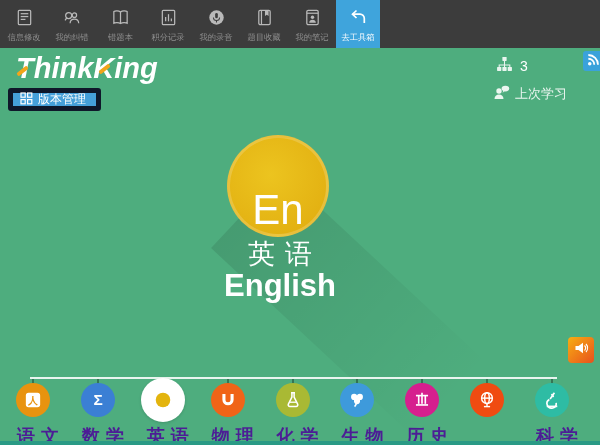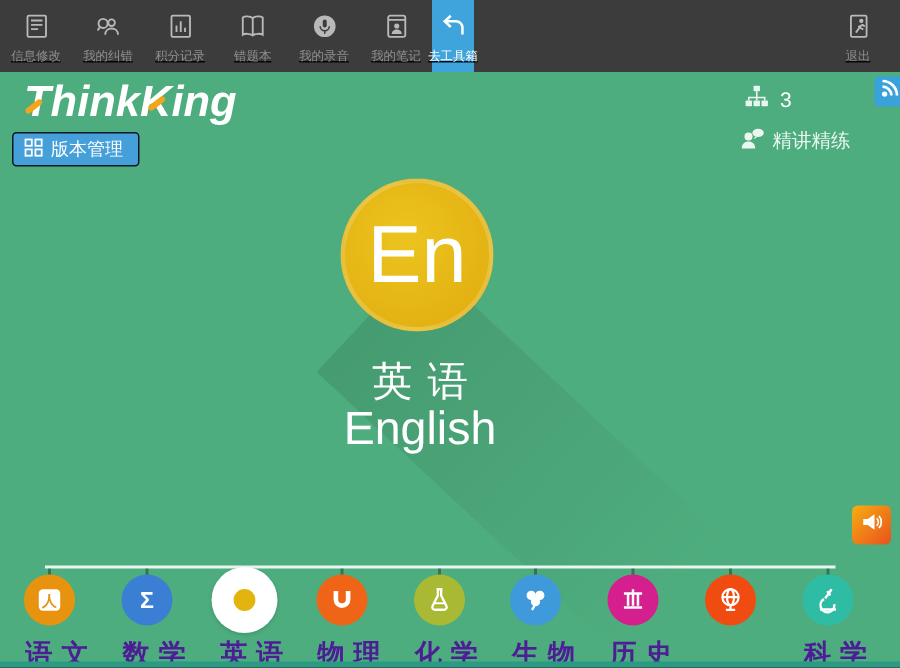--- a/index.html
+++ b/index.html
@@ -1,43 +1,43 @@
 <!DOCTYPE html>
 <html><head>
 <meta charset="utf-8">
 <style>
   html,body{margin:0;padding:0;background:#222;}
   *{box-sizing:border-box;font-family:"Liberation Sans","DejaVu Sans",sans-serif;}
   .app{position:relative;width:600px;height:445px;overflow:hidden;background:#4ead7e;}
 
   
-  .toolbar{position:absolute;left:0;top:0;width:600px;height:48px;background:#3c3c3c;display:flex;align-items:stretch;text-decoration:underline;}
+  .toolbar{position:absolute;left:0;top:0;width:600px;height:48px;background:#3c3c3c;display:flex;align-items:stretch;}
   .titem{width:48px;display:flex;flex-direction:column;align-items:center;justify-content:flex-start;padding-top:6px;cursor:pointer;}
   .titem .ticon{height:22px;display:flex;align-items:center;justify-content:center;}
   .titem .tlabel{font-size:9px;color:#8f8f8f;white-space:nowrap;margin-top:3px;transform:scale(.92);}
-  .titem.active{background:#3fa4dc;width:28px;}
+  .titem.active{background:#3fa4dc;width:44px;}
   .titem.active .tlabel{color:#fff;}
   .tspacer{flex:1;}
   .titem.exit{margin-right:4px;}
 
   
   .logo{position:absolute;left:16px;top:52px;font-style:italic;font-weight:bold;font-size:29px;color:#fff;letter-spacing:0;z-index:3;}
   .logo .acc{position:absolute;background:#f2a51a;height:4px;width:13px;border-radius:2px;}
   .logo .acc-t{left:0px;top:17px;transform:rotate(-38deg);}
   .logo .acc-k{left:82px;top:15px;transform:rotate(-38deg);}
-  .version-btn{position:absolute;left:8px;top:88px;height:23px;display:flex;align-items:center;gap:5px;background:#459fd9;border:1px solid #0f172a;border-radius:3px;color:#fff;font-size:12px;padding:0 10px 0 7px;cursor:pointer;z-index:3;}
+  .version-btn{position:absolute;left:8px;top:88px;height:23px;display:flex;align-items:center;gap:5px;background:#459fd9;border:5px solid #0f172a;border-radius:3px;color:#fff;font-size:12px;padding:0 10px 0 7px;cursor:pointer;z-index:3;}
   .count{position:absolute;left:496px;top:57px;display:flex;align-items:center;gap:7px;color:#fff;font-size:14px;z-index:3;}
   .rss-btn{position:absolute;left:583px;top:51px;width:20px;height:20px;border-radius:3px;background:#3aa2db;display:flex;align-items:center;justify-content:center;cursor:pointer;z-index:3;}
   .practice{position:absolute;left:493px;top:84px;display:flex;align-items:center;gap:5px;color:rgba(255,255,255,.88);font-size:13px;cursor:pointer;z-index:3;}
 
   
   .badge-shadow{position:absolute;left:282px;top:172px;width:330px;height:104px;transform-origin:0 0;transform:rotate(43deg);background:linear-gradient(to right,rgba(0,0,0,.10),rgba(0,0,0,0) 85%);z-index:1;}
-  .badge{position:absolute;left:227px;top:119px;width:102px;height:102px;border-radius:50%;background:radial-gradient(circle at 42% 38%,#ecc41f,#e0ab0e);border:3px solid rgba(255,255,255,.18);display:flex;align-items:center;justify-content:center;color:#fff;font-size:54px;z-index:2;cursor:pointer;}
+  .badge{position:absolute;left:227px;top:135px;width:102px;height:102px;border-radius:50%;background:radial-gradient(circle at 42% 38%,#ecc41f,#e0ab0e);border:3px solid rgba(255,255,255,.18);display:flex;align-items:flex-end;justify-content:center;color:#fff;font-size:42px;z-index:2;cursor:pointer;}
   .subject-cn{position:absolute;left:280px;top:236px;transform:translateX(-50%);color:#fff;font-size:27px;letter-spacing:10px;padding-left:10px;z-index:2;}
-  .subject-en{position:absolute;left:280px;top:268px;transform:translateX(-50%);color:#fff;font-size:31px;font-weight:400;z-index:2;}
+  .subject-en{position:absolute;left:280px;top:268px;transform:translateX(-50%);color:#fff;font-size:31px;font-weight:700;z-index:2;}
   .speaker-btn{position:absolute;left:568px;top:337px;width:26px;height:26px;border-radius:4px;background:linear-gradient(135deg,#f7ae12,#e8511d);display:flex;align-items:center;justify-content:center;cursor:pointer;z-index:3;}
 
   
   .tl-line{position:absolute;left:30px;top:377px;width:527px;height:2px;background:rgba(255,255,255,.88);z-index:2;}
   .subj{position:absolute;top:374px;width:64px;height:68px;cursor:pointer;z-index:2;}
   .subj .tick{position:absolute;left:31px;top:5px;width:2px;height:6px;background:rgba(0,0,0,.32);}
   .subj .sicon{position:absolute;left:50%;transform:translateX(-50%);border-radius:50%;display:flex;align-items:center;justify-content:center;}
   .subj .slabel{position:absolute;top:50px;width:100%;text-align:right;font-size:18px;font-weight:bold;color:#4c1d95;letter-spacing:6px;padding-left:6px;white-space:nowrap;}
   .bottom-strip{position:absolute;left:0;bottom:0;width:600px;height:4px;background:#2a9a85;z-index:4;}
 </style>
@@ -65,46 +65,56 @@
             <path d="M7.5 16 c0-2.8 2-4.4 4.5-4.4 s4.5 1.6 4.5 4.4"></path>
             <circle cx="6" cy="8" r="3.2"></circle>
             <line x1="3.9" y1="10.4" x2="2.2" y2="13"></line>
           </svg>
         </span>
         <span class="tlabel">我的纠错</span>
       </div>
       <div class="titem">
         <span class="ticon">
           <svg viewBox="0 0 20 20" width="19" height="19" fill="none" stroke="#b9b9b9" stroke-width="1.3">
+            <path d="M10 4.2 C8 2.8 4.5 2.8 3 3.8 V16 c1.5-1 5-1 7 .4 c2-1.4 5.5-1.4 7-.4 V3.8 C15.5 2.8 12 2.8 10 4.2 z"></path>
+            <line x1="10" y1="4.2" x2="10" y2="16.2"></line>
+          </svg>
+        </span>
+        <span class="tlabel">错题本</span>
+      </div>
+      <div class="titem">
+        <span class="ticon">
+          <svg viewBox="0 0 20 20" width="19" height="19" fill="none" stroke="#b9b9b9" stroke-width="1.3">
             <rect x="3.5" y="2.5" width="13" height="15" rx="1"></rect>
             <line x1="7" y1="14" x2="7" y2="9.5"></line>
             <line x1="10" y1="14" x2="10" y2="6.5"></line>
             <line x1="13" y1="14" x2="13" y2="11"></line>
           </svg>
         </span>
         <span class="tlabel">积分记录</span>
       </div>
       <div class="titem">
         <span class="ticon">
           <svg viewBox="0 0 20 20" width="19" height="19" fill="none" stroke="#b9b9b9" stroke-width="1.3">
-            <path d="M10 4.2 C8 2.8 4.5 2.8 3 3.8 V16 c1.5-1 5-1 7 .4 c2-1.4 5.5-1.4 7-.4 V3.8 C15.5 2.8 12 2.8 10 4.2 z"></path>
-            <line x1="10" y1="4.2" x2="10" y2="16.2"></line>
-          </svg>
-        </span>
-        <span class="tlabel">错题本</span>
-      </div>
-      <div class="titem">
-        <span class="ticon">
-          <svg viewBox="0 0 20 20" width="19" height="19" fill="none" stroke="#b9b9b9" stroke-width="1.3">
             <circle cx="10" cy="10" r="7.6" fill="#b9b9b9" stroke="none"></circle>
             <rect x="8.6" y="5.3" width="2.8" height="5.6" rx="1.4" fill="#3c3c3c" stroke="none"></rect>
             <path d="M6.8 10 a3.2 3.2 0 0 0 6.4 0 M10 13.2 V15.2" stroke="#3c3c3c" stroke-width="1.1"></path>
           </svg>
         </span>
         <span class="tlabel">我的录音</span>
+      </div>
+      <div class="titem">
+        <span class="ticon">
+          <svg viewBox="0 0 20 20" width="19" height="19" fill="none" stroke="#b9b9b9" stroke-width="1.3">
+            <rect x="4" y="2.5" width="12" height="15" rx="1.5"></rect>
+            <line x1="6.8" y1="2.5" x2="6.8" y2="17.5"></line>
+            <path d="M10.5 2.5 h3.8 v6 L12.4 7 l-1.9 1.5 z" fill="#b9b9b9" stroke="none"></path>
+          </svg>
+        </span>
+        <span class="tlabel">题目收藏</span>
       </div>
       <div class="titem">
         <span class="ticon">
           <svg viewBox="0 0 20 20" width="19" height="19" fill="none" stroke="#b9b9b9" stroke-width="1.3">
             <rect x="4" y="2.5" width="12" height="15" rx="1.5"></rect>
             <line x1="4" y1="5.5" x2="16" y2="5.5"></line>
             <circle cx="10" cy="9.8" r="1.8" fill="#b9b9b9" stroke="none"></circle>
             <path d="M6.5 15.5 c0-2.1 1.6-3.2 3.5-3.2 s3.5 1.1 3.5 3.2 z" fill="#b9b9b9" stroke="none"></path>
           </svg>
         </span>
@@ -113,30 +123,20 @@
       <div class="titem active">
         <span class="ticon">
           <svg viewBox="0 0 20 20" width="20" height="20" fill="none" stroke="#fff" stroke-width="1.7">
             <path d="M8.5 3.5 L4.5 7.2 L8.5 11"></path>
             <path d="M4.5 7.2 H12 a4.3 4.3 0 0 1 4.3 4.3 v4.5"></path>
           </svg>
         </span>
         <span class="tlabel">去工具箱</span>
       </div>
       <div class="tspacer"></div>
-      <div class="titem exit">
-        <span class="ticon">
-          <svg viewBox="0 0 20 20" width="19" height="19" fill="none" stroke="#b9b9b9" stroke-width="1.3">
-            <rect x="4.5" y="2.5" width="11" height="15" rx="1"></rect>
-            <circle cx="11.8" cy="6.3" r="1.5" fill="#b9b9b9" stroke="none"></circle>
-            <path d="M8 14.5 l2.6-3.6 2.6 1.4 M9.6 10.6 l3.2-1.6 1.4 1.2"></path>
-          </svg>
-        </span>
-        <span class="tlabel">退出</span>
-      </div>
     </div>
 
   <div class="badge-shadow"></div>
 
   <div class="logo">
     <span>ThinkKing</span>
     <i class="acc acc-t"></i>
     <i class="acc acc-k"></i>
   </div>
 
@@ -170,21 +170,21 @@
         </svg></span>
   </div>
 
   <div class="practice">
     <span><svg width="17" height="16" viewBox="0 0 17 16">
           <circle cx="6" cy="7" r="2.7" fill="#ecf6f0"></circle>
           <path d="M1.5 15 c0-3 2-4.6 4.5-4.6 s4.5 1.6 4.5 4.6 z" fill="#ecf6f0"></path>
           <ellipse cx="12.4" cy="4.6" rx="3.8" ry="2.8" fill="#ecf6f0"></ellipse>
           <path d="M10.6 6.8 l-1.2 2 2.2-1.2 z" fill="#ecf6f0"></path>
         </svg></span>
-    <span>精讲精练</span>
+    <span>上次学习</span>
   </div>
 
   <div class="badge">
     <span>En</span>
   </div>
   <div class="subject-cn">英语</div>
   <div class="subject-en">English</div>
 
   <div class="speaker-btn">
     <span><svg width="16" height="16" viewBox="0 0 16 16">

